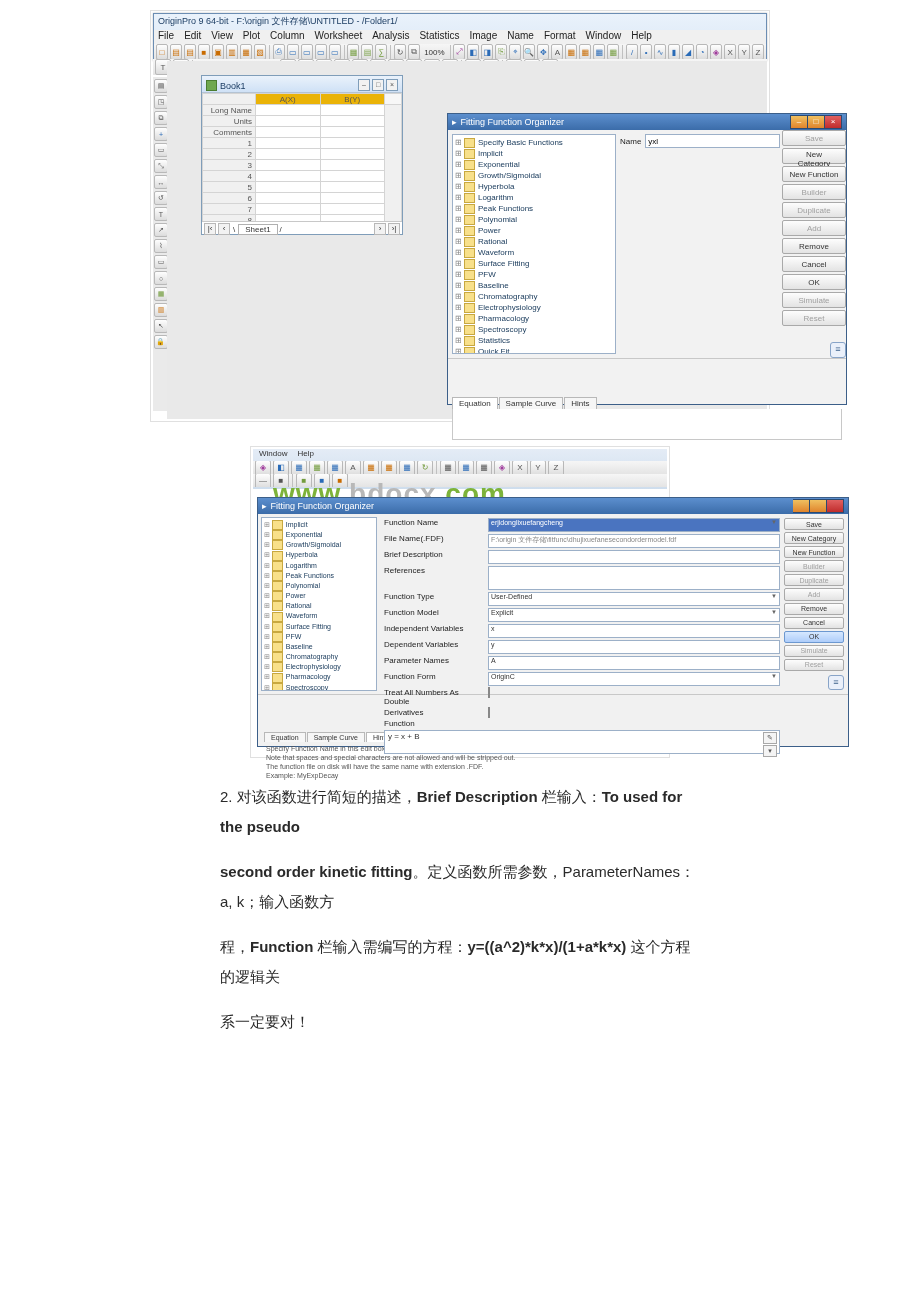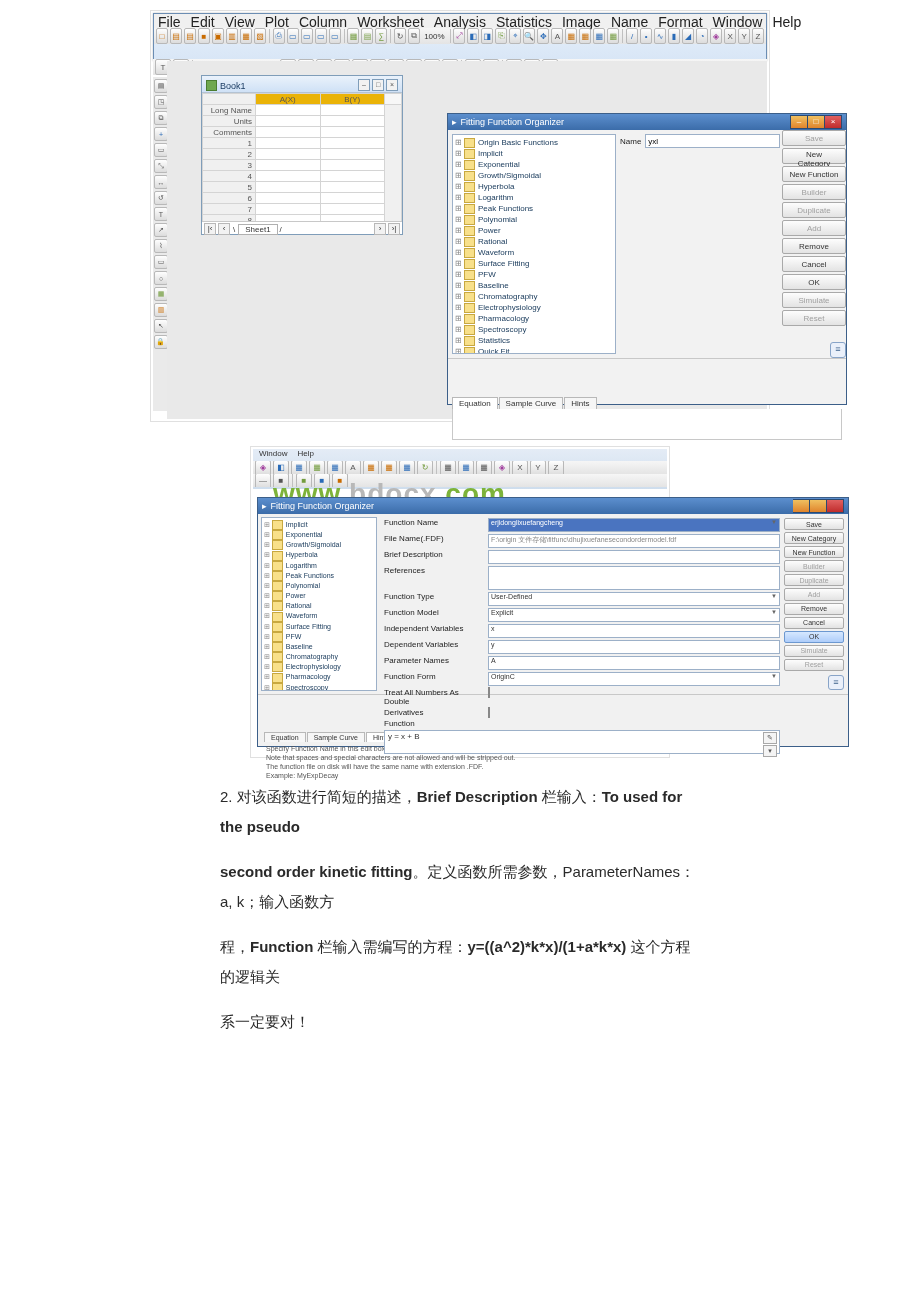--- a/index.html
+++ b/index.html
@@ -36,21 +36,21 @@
     font-size: 9px;
     white-space: nowrap;
     overflow: hidden;
   }
   .menubar {
     background: #f0f0f0;
     height: 14px;
     padding: 0 2px;
     display: flex;
     gap: 6px;
-    font-size: 14px;
+    font-size: 10px;
     color: #222;
   }
   .menubar span { padding: 0 2px; }
   .toolbar {
     height: 16px;
     background: linear-gradient(#f6f6f6, #e4e4e4);
     display: flex;
     align-items: center;
     gap: 2px;
     padding: 0 2px;
@@ -252,20 +252,21 @@
   .body-text b { font-weight:bold; }
 </style>
 </head>
 <body>
 
 <div class="page">
 
 <div class="shot shot1">
 
   <div class="win-frame s1-top">
+    <div class="titlebar">OriginPro 9 64-bit - F:\origin 文件存储\UNTITLED - /Folder1/</div>
     <div class="menubar">
       <span>File</span>
       <span>Edit</span>
       <span>View</span>
       <span>Plot</span>
       <span>Column</span>
       <span>Worksheet</span>
       <span>Analysis</span>
       <span>Statistics</span>
       <span>Image</span>
@@ -473,21 +474,21 @@
         <span style="margin-right:4px">▸</span>
         <span>Fitting Function Organizer</span>
         <div class="winctl">
           <div>–</div>
           <div>□</div>
           <div class="red">×</div>
         </div>
       </div>
       <div class="ffo-body">
         <div class="tree">
-          <div class="node"><span class="fold"></span><span>Origin Basic Functions</span></div>
+          <div class="node"><span class="fold"></span><span>Specify Basic Functions</span></div>
           <div class="node"><span class="fold"></span><span>Implicit</span></div>
           <div class="node"><span class="fold"></span><span>Exponential</span></div>
           <div class="node"><span class="fold"></span><span>Growth/Sigmoidal</span></div>
           <div class="node"><span class="fold"></span><span>Hyperbola</span></div>
           <div class="node"><span class="fold"></span><span>Logarithm</span></div>
           <div class="node"><span class="fold"></span><span>Peak Functions</span></div>
           <div class="node"><span class="fold"></span><span>Polynomial</span></div>
           <div class="node"><span class="fold"></span><span>Power</span></div>
           <div class="node"><span class="fold"></span><span>Rational</span></div>
           <div class="node"><span class="fold"></span><span>Waveform</span></div>

